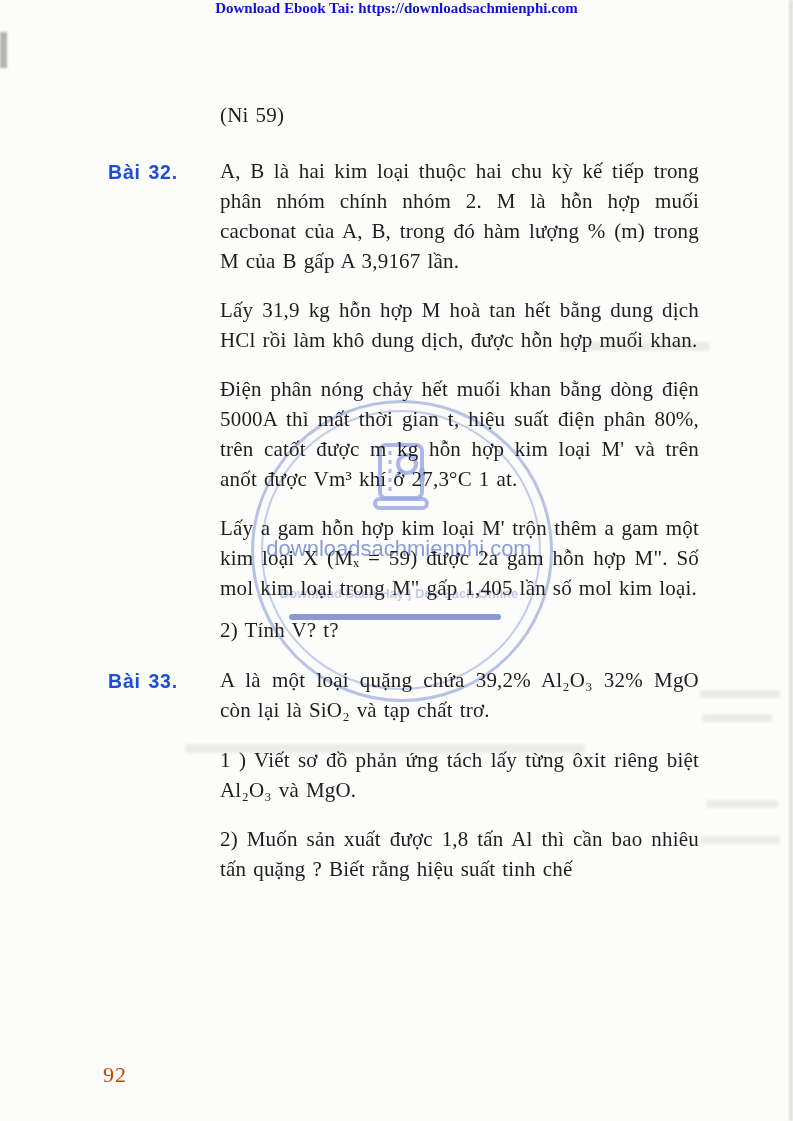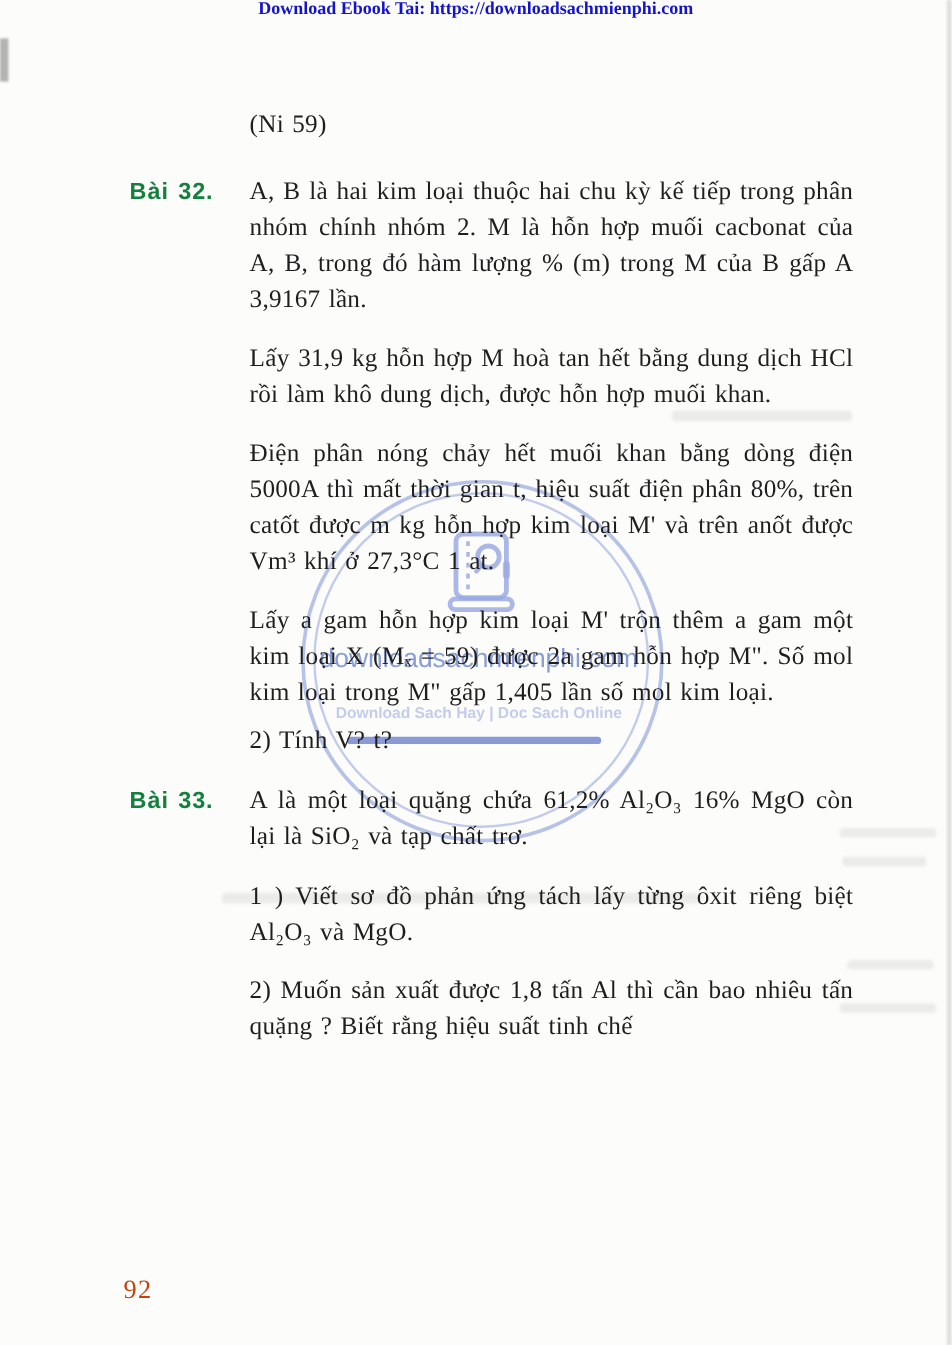--- a/index.html
+++ b/index.html
@@ -15,27 +15,27 @@
     color:#1313cd; text-decoration:none; cursor:pointer;
   }
   .toplink{top:0px; font-size:15px;}
   .bottomlink{top:1099px; font-size:15px;}
   
   .content{
     position:absolute; left:208px; top:88px; width:503px;
     font-size:21px; line-height:30px; text-align:justify;
     word-spacing:1.5px; letter-spacing:0.2px;
   }
-  .content p{margin:0;}
+  .content p{margin:12px;}
   .intro{margin-bottom:26px !important; text-align:left;}
   .problem{position:relative;}
   .plabel{
     position:absolute; left:-100px; top:1px;
     font-family:"Liberation Sans","DejaVu Sans",sans-serif;
-    font-weight:700; font-size:19.5px; letter-spacing:0.8px; color:#15803d;
+    font-weight:700; font-size:19.5px; letter-spacing:0.8px; color:#1d4ed8;
     white-space:nowrap;
   }
   .mb10{margin-bottom:10px !important;}
   .mb19{margin-bottom:19px !important;}
   .mb20{margin-bottom:20px !important;}
   .mb24{margin-bottom:24px !important;}
   .pagenum{
     position:absolute; left:103px; top:1062px;
     font-size:22px; letter-spacing:1px; color:#c2410c;
   }
@@ -105,21 +105,21 @@
       <span class="plabel">Bài 32.</span>
       <p class="mb19">A, B là hai kim loại thuộc hai chu kỳ kế tiếp trong phân nhóm chính nhóm 2. M là hỗn hợp muối cacbonat của A, B, trong đó hàm lượng % (m) trong M của B gấp A 3,9167 lần.</p>
       <p class="mb19">Lấy 31,9 kg hỗn hợp M hoà tan hết bằng dung dịch HCl rồi làm khô dung dịch, được hỗn hợp muối khan.</p>
       <p class="mb19">Điện phân nóng chảy hết muối khan bằng dòng điện 5000A thì mất thời gian t, hiệu suất điện phân 80%, trên catốt được m kg hỗn hợp kim loại M' và trên anốt được Vm³ khí ở 27,3°C 1 at.</p>
       <p class="mb10">Lấy a gam hỗn hợp kim loại M' trộn thêm a gam một kim loại X (Mₓ = 59) được 2a gam hỗn hợp M". Số mol kim loại trong M" gấp 1,405 lần số mol kim loại.</p>
       <p class="mb20">2) Tính V? t?</p>
     </section>
 
     <section class="problem">
       <span class="plabel">Bài 33.</span>
-      <p class="mb20">A là một loại quặng chứa 61,2% Al₂O₃ 16% MgO còn lại là SiO₂ và tạp chất trơ.</p>
+      <p class="mb20">A là một loại quặng chứa 39,2% Al₂O₃ 32% MgO còn lại là SiO₂ và tạp chất trơ.</p>
       <p class="mb19">1 ) Viết sơ đồ phản ứng tách lấy từng ôxit riêng biệt Al₂O₃ và MgO.</p>
       <p>2) Muốn sản xuất được 1,8 tấn Al thì cần bao nhiêu tấn quặng ? Biết rằng hiệu suất tinh chế</p>
     </section>
 
   </div>
 
   <div class="pagenum">92</div>
 
 
 </div>

